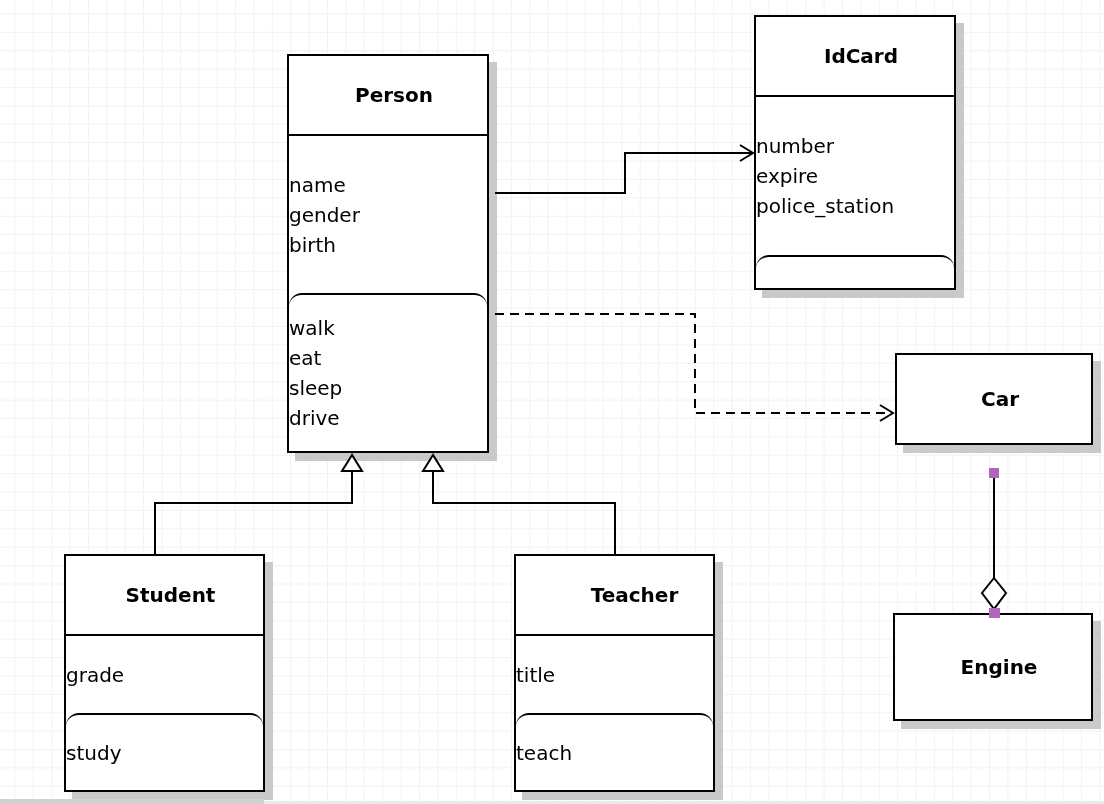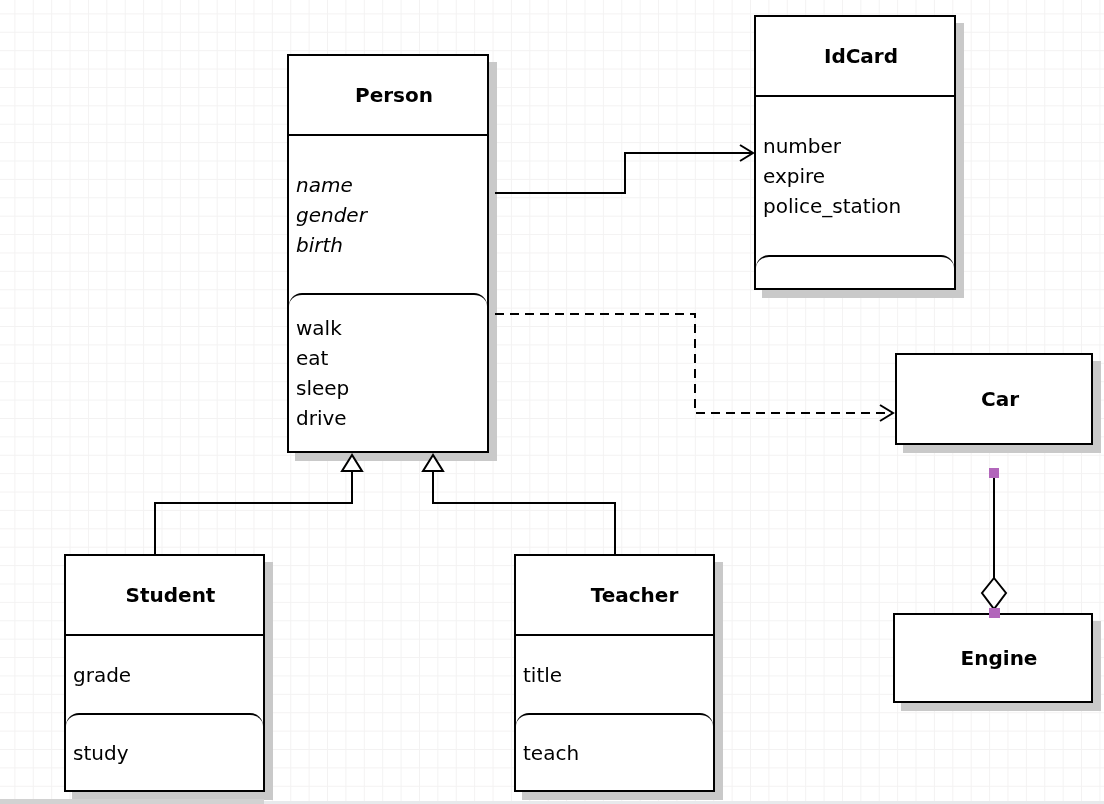--- a/index.html
+++ b/index.html
@@ -26,21 +26,21 @@
   }
   .cls-title{
     display:flex;align-items:center;justify-content:center;
     font-weight:bold;font-size:20px;
     flex:0 0 auto;
     padding-left:12px;
   }
   .cls-sec{
     border-top:2px solid #000;
     display:flex;flex-direction:column;justify-content:center;
-    padding-left:7px;
+    padding-left:0;
     font-size:20px;line-height:30px;
     flex:0 0 auto;
     box-sizing:border-box;
   }
   .cls-sec.grow{flex:1 1 auto;border-radius:13px;}
   .member{white-space:nowrap;}
   .single-title{flex:1 1 auto;}
   #edges{position:absolute;left:0;top:0;pointer-events:none;}
   #edges *{pointer-events:auto;}
   .edge{stroke:#000;stroke-width:2;fill:none;}
@@ -51,21 +51,21 @@
   .strip-bottom{position:absolute;left:0;top:801px;width:1104px;height:3px;background:#e8eaec;}
   .strip-left{top:799px;}
 </style>
 </head>
 <body>
 
 <div id="canvas">
 
   <div class="cls" style="left:287px;top:54px;width:202px;height:399px;">
     <div class="cls-title" style="height:78px;">Person</div>
-    <div class="cls-sec" style="height:159px;font-style:italic;">
+    <div class="cls-sec" style="height:159px;">
       <div class="member">name</div>
       <div class="member">gender</div>
       <div class="member">birth</div>
     </div>
     <div class="cls-sec grow">
       <div class="member">walk</div>
       <div class="member">eat</div>
       <div class="member">sleep</div>
       <div class="member">drive</div>
     </div>
@@ -78,21 +78,21 @@
       <div class="member">expire</div>
       <div class="member">police_station</div>
     </div>
     <div class="cls-sec grow"></div>
   </div>
 
   <div class="cls" style="left:895px;top:353px;width:198px;height:92px;">
     <div class="cls-title single-title">Car</div>
   </div>
 
-  <div class="cls" style="left:893px;top:613px;width:200px;height:90px;">
+  <div class="cls" style="left:893px;top:613px;width:200px;height:108px;">
     <div class="cls-title single-title">Engine</div>
   </div>
 
   <div class="cls" style="left:64px;top:554px;width:201px;height:238px;">
     <div class="cls-title" style="height:78px;">Student</div>
     <div class="cls-sec" style="height:79px;">
       <div class="member">grade</div>
     </div>
     <div class="cls-sec grow">
       <div class="member">study</div>

